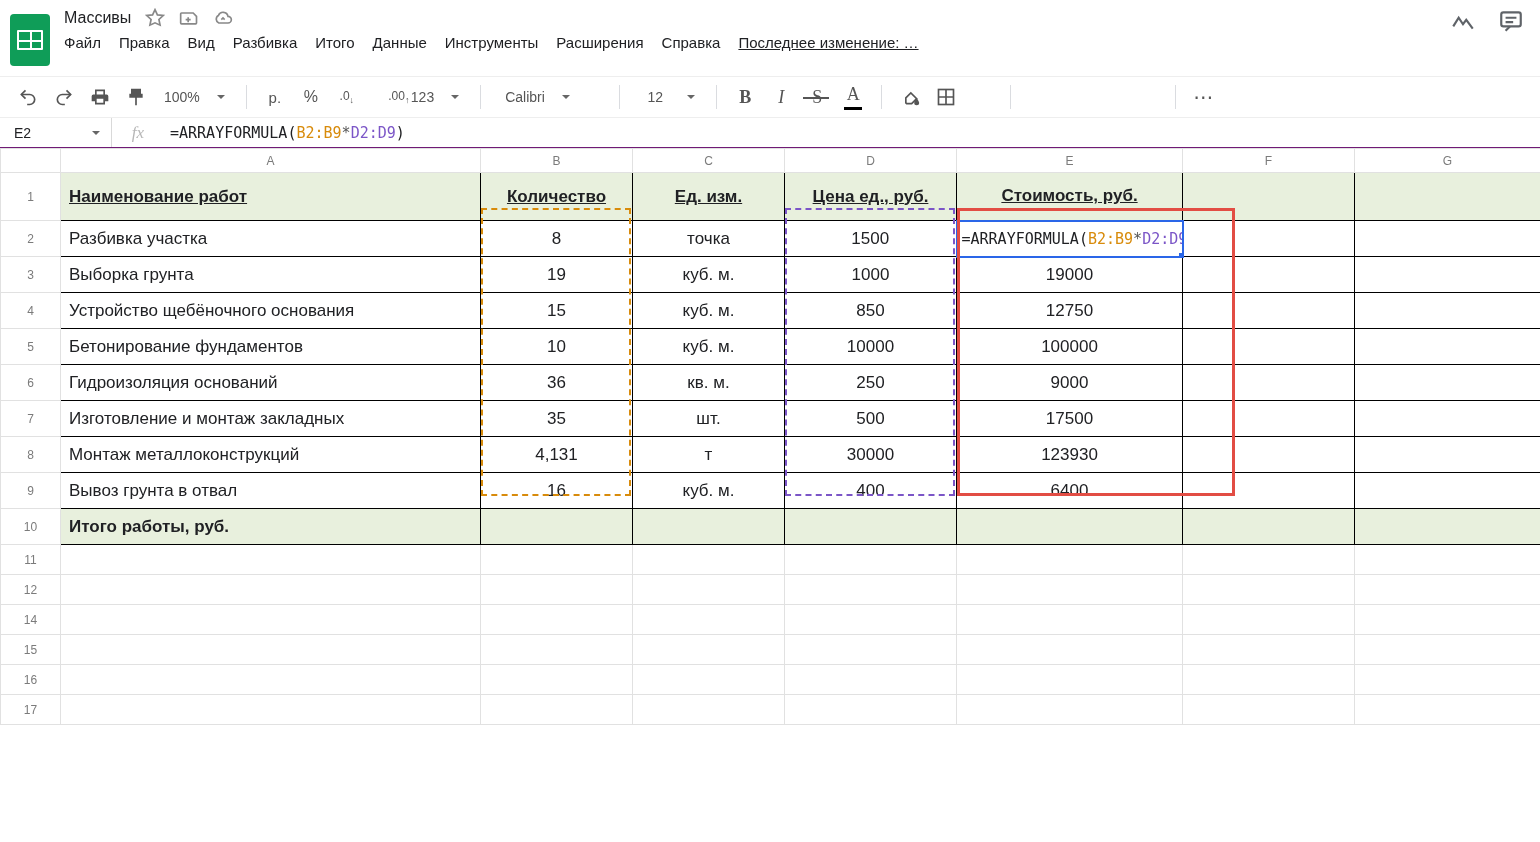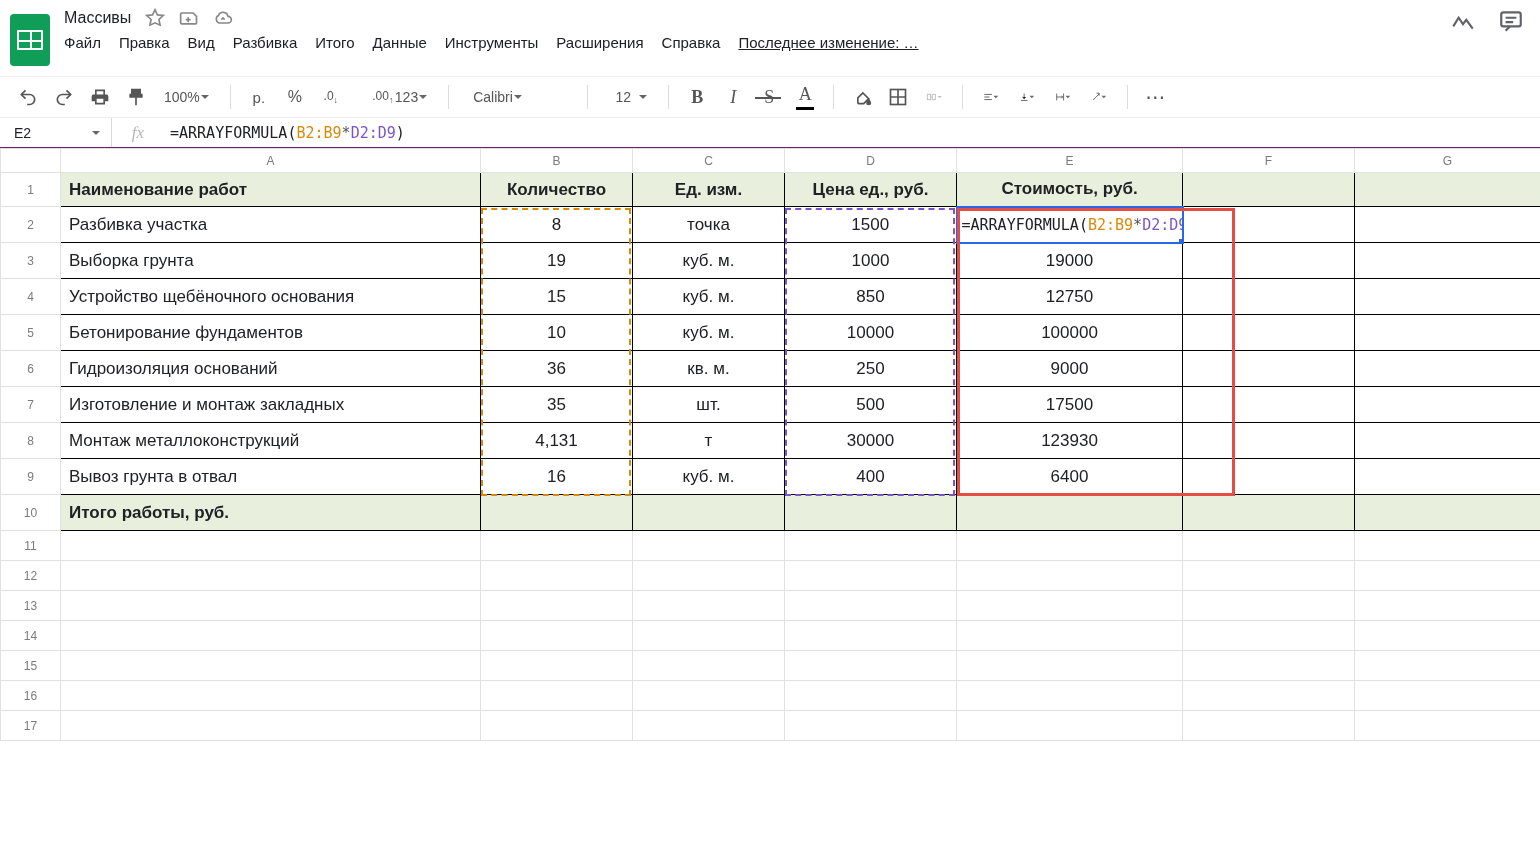--- a/index.html
+++ b/index.html
@@ -43,21 +43,21 @@
   
   .toolbar {
     display:flex; align-items:center; padding:6px 14px; gap:8px;
     border-top:1px solid #eee; border-bottom:1px solid #eee;
     color:#4a4a4a; font-size:14px;
   }
   .tool { width:28px; height:28px; display:flex; align-items:center; justify-content:center;
           color:#555; cursor:pointer; border-radius:3px; }
   .tool.disabled { color:#bdbdbd; cursor:default; }
   .sep { width:1px; height:24px; background:var(--sep); margin:0 6px; }
-  .drop { display:flex; align-items:center; gap:0; padding:0 6px; cursor:pointer; color:#555; }
+  .drop { display:flex; align-items:center; gap:16px; padding:0 6px; cursor:pointer; color:#555; }
   .drop svg.caret { width:10px; height:10px; fill:#666; }
   .font-sel { min-width:110px; padding:0 10px; }
   .bold { font-weight:700; font-family:"Times New Roman",serif; font-size:18px;}
   .italic { font-style:italic; font-family:"Times New Roman",serif; font-size:18px;}
   .strike { font-family:"Times New Roman",serif; font-size:18px; position:relative; }
   .strike::after { content:""; position:absolute; left:0; right:2px; top:50%; height:1.5px; background:#555; }
   .textcolor { display:flex; flex-direction:column; align-items:center; gap:2px; font-family:"Times New Roman",serif; font-size:18px; }
   .textcolor .bar { width:18px; height:3px; background:#000; }
 
   
@@ -97,21 +97,21 @@
     background:#fff; color:#7b7b7b; font-weight:400; font-size:12px;
     border:1px solid #e1e1e1; text-align:center; height:25px;
   }
   th.corner { background:#fff; border:1px solid #e1e1e1; }
   th.ch { height:24px; }
   td.rn { width:60px; }
   td.cell {
     border:1px solid #e1e1e1; height:30px; padding:0 8px; font-size:17px;
     vertical-align:middle; background:#fff; white-space:nowrap; overflow:hidden;
   }
-  tr.datahead td.cell { background:var(--header-bg); font-weight:700; border:1px solid #000; height:34px;}
+  tr.datahead td.cell { background:var(--header-bg); font-weight:700; border:1px solid #000; height:48px;text-decoration:underline;}
   tr.datarow td.cell  { border:1px solid #000; height:36px; }
   tr.total td.cell    { background:var(--header-bg); font-weight:700; border:1px solid #000; height:36px;}
   td.center { text-align:center; }
   td.left   { text-align:left; }
 
   
   td.active {
     border:2px solid #2a66e8 !important; position:relative; padding:0 4px;
     font-family:Consolas,monospace; font-size:15px;
   }
@@ -480,30 +480,20 @@
           <td class="rn">12</td>
           <td class="cell"></td>
           <td class="cell"></td>
           <td class="cell"></td>
           <td class="cell"></td>
           <td class="cell"></td>
           <td class="cell"></td>
           <td class="cell"></td>
         </tr>
   <tr>
-          <td class="rn">13</td>
-          <td class="cell"></td>
-          <td class="cell"></td>
-          <td class="cell"></td>
-          <td class="cell"></td>
-          <td class="cell"></td>
-          <td class="cell"></td>
-          <td class="cell"></td>
-        </tr>
-  <tr>
           <td class="rn">14</td>
           <td class="cell"></td>
           <td class="cell"></td>
           <td class="cell"></td>
           <td class="cell"></td>
           <td class="cell"></td>
           <td class="cell"></td>
           <td class="cell"></td>
         </tr>
   <tr>

